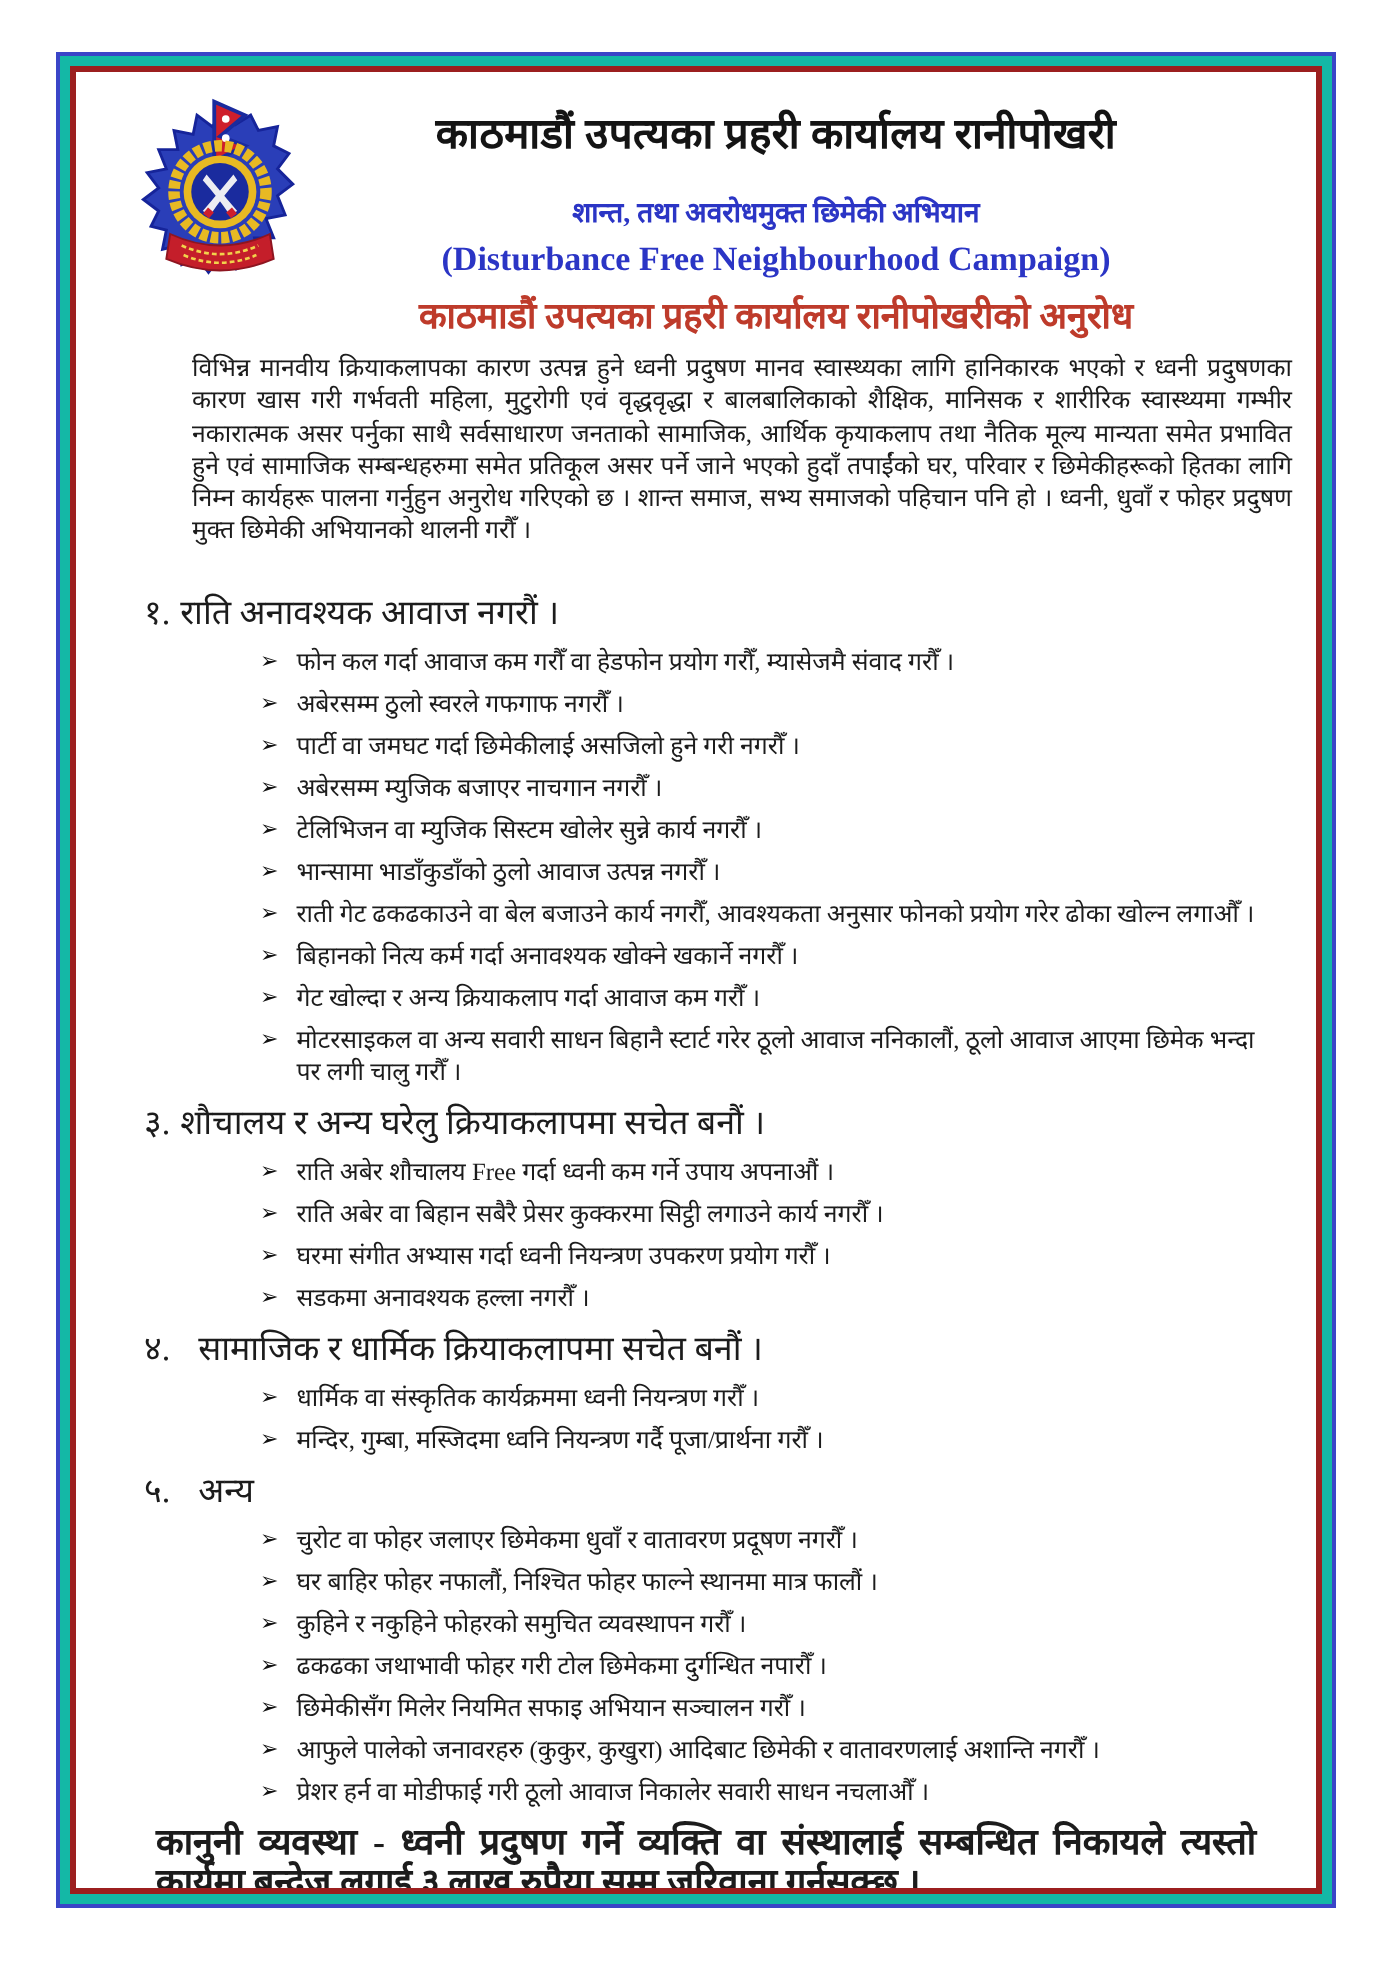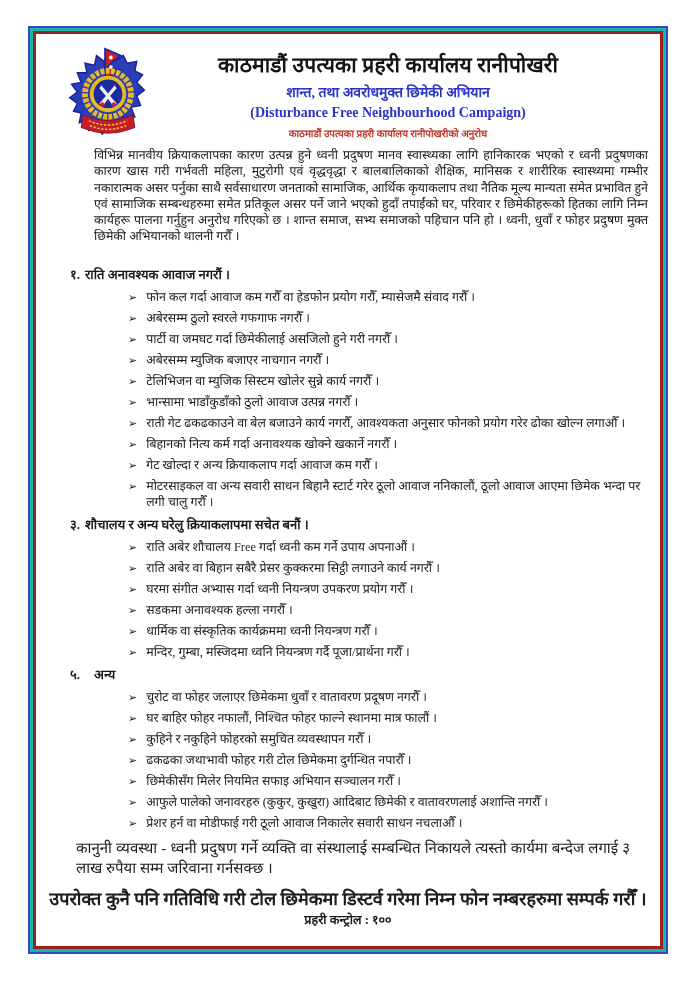--- a/index.html
+++ b/index.html
@@ -1,46 +1,46 @@
 <!DOCTYPE html>
 <html><head>
 <meta charset="utf-8">
 <style>
   html,body{margin:0;padding:0;background:#ffffff;width:696px;height:984px;overflow:hidden;}
   body{font-family:"Liberation Serif","DejaVu Serif",serif;color:#1c1c1c;}
   *{box-sizing:border-box;}
 
   .frame-outer{position:absolute;left:28px;top:26px;width:640px;height:928px;
     border:2px solid #3A45C8;}
-  .frame-mid{width:100%;height:100%;border:3px solid #14b8a6;}
+  .frame-mid{width:100%;height:100%;border:5px solid #14b8a6;}
   .frame-inner{width:100%;height:100%;border:3px solid #9C1F1F;position:relative;
     padding:6px 10px;overflow:hidden;}
 
   .header{display:flex;align-items:flex-start;margin-top:4px;}
   .logo{flex:0 0 auto;margin-left:14px;margin-top:2px;}
   .titles{flex:1 1 auto;text-align:center;padding-top:6px;padding-right:30px;}
   .title1{font-size:21px;font-weight:700;color:#141414;letter-spacing:.2px;}
-  .title2{font-size:14px;font-weight:700;color:#2B35C5;margin-top:4px;}
-  .title3{font-size:14px;font-weight:700;color:#2B35C5;margin-top:4px;}
-  .title4{font-size:10px;font-weight:700;color:#BE3B2B;margin-top:5px;}
+  .title2{font-size:14px;font-weight:700;color:#2B35C5;margin-top:16px;}
+  .title3{font-size:17px;font-weight:700;color:#2B35C5;margin-top:4px;}
+  .title4{font-size:18px;font-weight:700;color:#BE3B2B;margin-top:5px;}
 
   .intro{font-size:12.4px;line-height:16.3px;text-align:justify;
     margin:7px 2px 20px 48px;}
 
   .section{margin-bottom:2px;}
-  .sec-heading{font-size:13px;font-weight:700;margin:3px 0 6px 24px;}
+  .sec-heading{font-size:17px;font-weight:400;margin:3px 0 6px 24px;}
   .sec-num{margin-right:5px;}
   .sec-num.wide{margin-right:14px;}
   .bullets{list-style:none;margin:0 0 4px 0;padding:0 0 0 82px;}
   .bullets li{display:flex;align-items:flex-start;margin-bottom:4.5px;
     font-size:12.4px;line-height:16.5px;}
   .arrow{flex:0 0 auto;font-size:11px;line-height:16px;margin-right:9px;color:#111;}
   .btext{flex:1 1 auto;padding-right:6px;}
 
-  .legal{font-size:15px;font-weight:400;line-height:20.5px;text-align:justify;
+  .legal{font-size:18px;font-weight:700;line-height:20.5px;text-align:justify;
     margin:6px 20px 0 30px;}
   .contact-intro{font-size:18px;font-weight:700;text-align:center;margin:7px 0 0 0;}
   .phone-line{font-size:12.6px;font-weight:700;text-align:center;line-height:20.5px;}
 </style>
 </head>
 <body>
 
 <div class="frame-outer">
  <div class="frame-mid">
   <div class="frame-inner">
@@ -137,20 +137,21 @@
                 <span class="arrow">➢</span>
                 <span class="btext">घरमा संगीत अभ्यास गर्दा ध्वनी नियन्त्रण उपकरण प्रयोग गरौँ ।</span>
               </li>
               <li>
                 <span class="arrow">➢</span>
                 <span class="btext">सडकमा अनावश्यक हल्ला नगरौँ ।</span>
               </li>
             </ul>
           </div>
           <div class="section">
+            <div class="sec-heading"><span class="sec-num wide">४.</span><span>सामाजिक र धार्मिक क्रियाकलापमा सचेत बनौं ।</span></div>
             <ul class="bullets">
               <li>
                 <span class="arrow">➢</span>
                 <span class="btext">धार्मिक वा संस्कृतिक कार्यक्रममा ध्वनी नियन्त्रण गरौँ ।</span>
               </li>
               <li>
                 <span class="arrow">➢</span>
                 <span class="btext">मन्दिर, गुम्बा, मस्जिदमा ध्वनि नियन्त्रण गर्दै पूजा/प्रार्थना गरौँ ।</span>
               </li>
             </ul>

